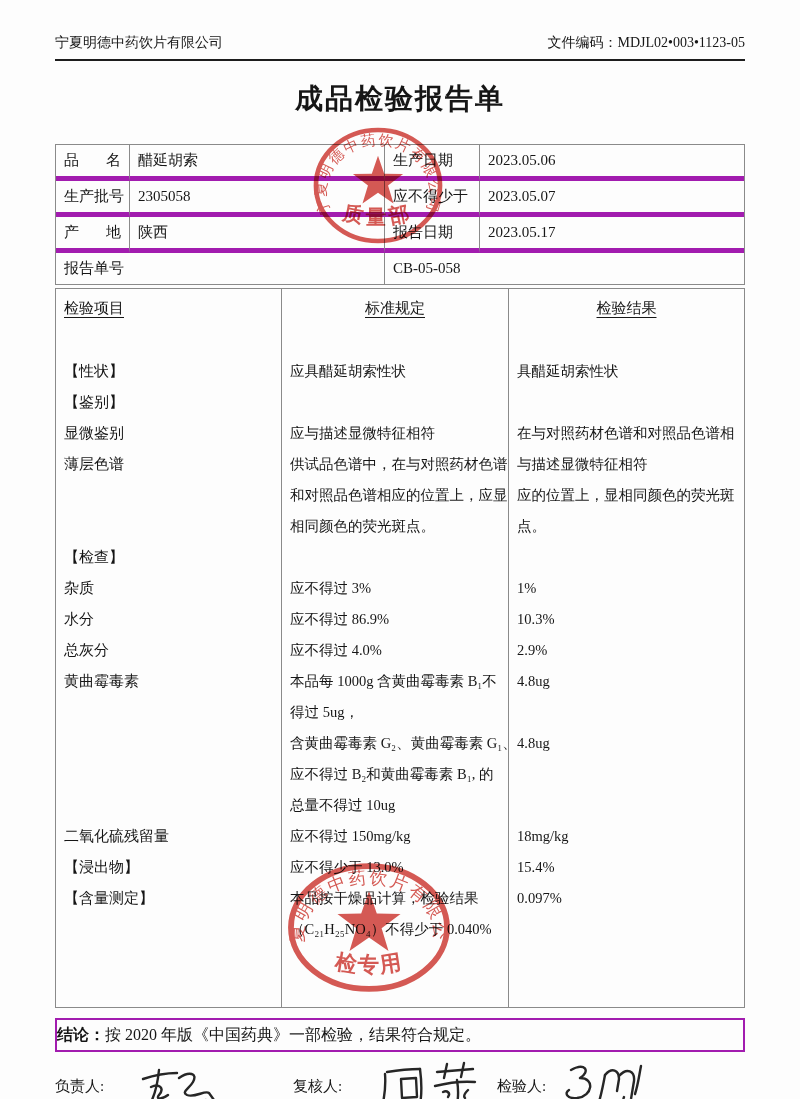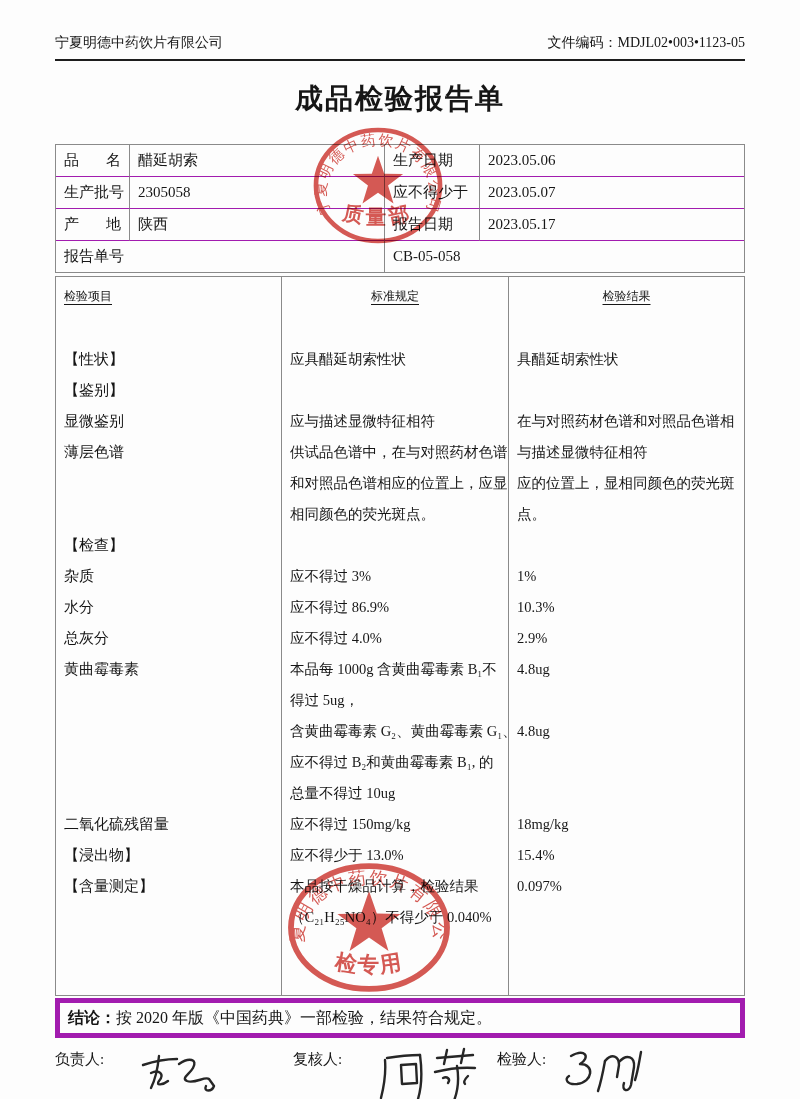--- a/index.html
+++ b/index.html
@@ -15,48 +15,48 @@
     height:52px;border-bottom:2px solid #1d1d1d;padding-bottom:7px;font-size:14px;}
 
   
   .doc-title{margin-top:16px;height:44px;line-height:44px;text-align:center;
     font-size:28px;font-weight:bold;letter-spacing:2px;}
 
   
   .info-table{margin-top:23px;border:1px solid #8a8a8a;display:grid;
     grid-template-columns:74px 255px 95px 1fr;font-size:15px;}
   .info-table .cell{height:31px;line-height:31px;padding:0 8px;
-    border-bottom:1px solid #a21caf;white-space:nowrap;overflow:hidden;}
+    border-bottom:5px solid #a21caf;white-space:nowrap;overflow:hidden;}
   .info-table .b-r{border-right:1px solid #8a8a8a;}
   .info-table .lab{text-align:justify;text-align-last:justify;}
   .info-table .span2a{grid-column:1/3;}
   .info-table .span2b{grid-column:3/5;}
   .info-table .last{border-bottom:none;}
 
   
   .main-table{margin-top:3px;border:1px solid #8a8a8a;display:flex;}
   .main-col{box-sizing:border-box;}
   .col-items{width:225px;}
   .col-standards{width:227px;border-left:1px solid #8a8a8a;}
   .col-results{width:236px;border-left:1px solid #8a8a8a;}
-  .col-head{height:36px;line-height:38px;font-size:12px;text-align:center;}
+  .col-head{height:36px;line-height:38px;font-size:15px;text-align:center;}
   .col-items .col-head{text-align:left;padding-left:8px;}
   .col-head span{text-decoration:underline;text-underline-offset:4px;}
   .tline{height:31px;line-height:31px;font-size:14.5px;padding:0 4px 0 8px;
     white-space:nowrap;overflow:visible;}
   .col-items .tline{font-size:15px;}
 
   
-  .conclusion{margin-top:2px;border:5px solid #a21caf;height:30px;line-height:30px;
-    font-size:16px;padding-left:8px;white-space:nowrap;}
+  .conclusion{margin-top:10px;border:2px solid #a21caf;height:30px;line-height:30px;
+    font-size:16px;white-space:nowrap;}
   .conclusion b{font-weight:bold;}
 
   
   .sig-row{position:relative;height:72px;margin-top:6px;font-size:15px;}
-  .sig-label{position:absolute;top:6px;}
+  .sig-label{position:absolute;top:19px;}
   .sig-svg{position:absolute;}
   .sig-svg path{fill:none;stroke:#262626;stroke-width:2.4;
     stroke-linecap:round;stroke-linejoin:round;}
 
   
   .stamp{position:absolute;mix-blend-mode:multiply;opacity:0.85;color:#cf3d36;}
   .stamp ellipse{fill:none;stroke:currentColor;}
   .stamp polygon{fill:currentColor;}
   .stamp text{fill:currentColor;}
   #stamp-top{left:312px;top:126px;width:132px;height:119px;}

